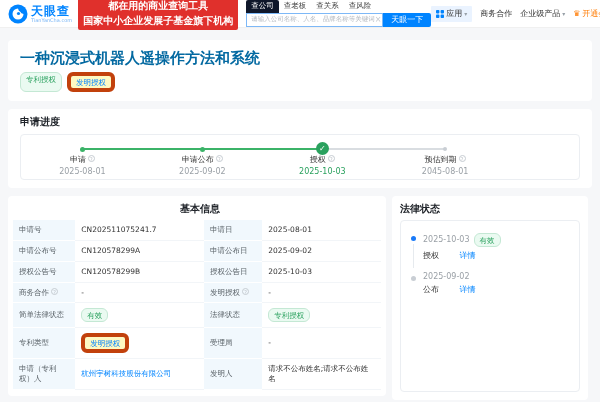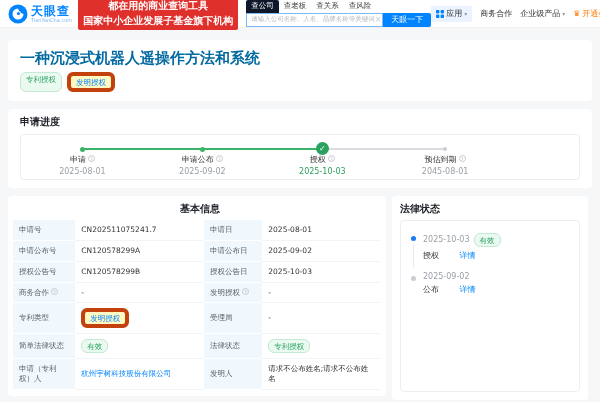--- a/index.html
+++ b/index.html
@@ -246,30 +246,30 @@
         <td class="l"><span>授权公告日</span></td>
         <td class="v"><span>2025-10-03</span></td>
       </tr>
       <tr>
         <td class="l"><span>商务合作</span><span class="info">?</span></td>
         <td class="v"><span>-</span></td>
         <td class="l"><span>发明授权</span><span class="info">?</span></td>
         <td class="v"><span>-</span></td>
       </tr>
       <tr>
+        <td class="l"><span>简单法律状态</span></td>
+        <td class="v"><span class="badge green">有效</span></td>
+        <td class="l"><span>法律状态</span></td>
+        <td class="v"><span class="badge green">专利授权</span></td>
+      </tr>
+      <tr>
         <td class="l"><span>专利类型</span></td>
         <td class="v"><span class="badge blue">发明授权</span></td>
         <td class="l"><span>受理局</span></td>
         <td class="v"><span>-</span></td>
-      </tr>
-      <tr>
-        <td class="l"><span>简单法律状态</span></td>
-        <td class="v"><span class="badge green">有效</span></td>
-        <td class="l"><span>法律状态</span></td>
-        <td class="v"><span class="badge green">专利授权</span></td>
       </tr>
       <tr>
         <td class="l"><span>申请（专利权）人</span></td>
         <td class="v"><span class="link">杭州宇树科技股份有限公司</span></td>
         <td class="l"><span>发明人</span></td>
         <td class="v"><span>请求不公布姓名;请求不公布姓名</span></td>
       </tr>
 
     </tbody>
       </table>

